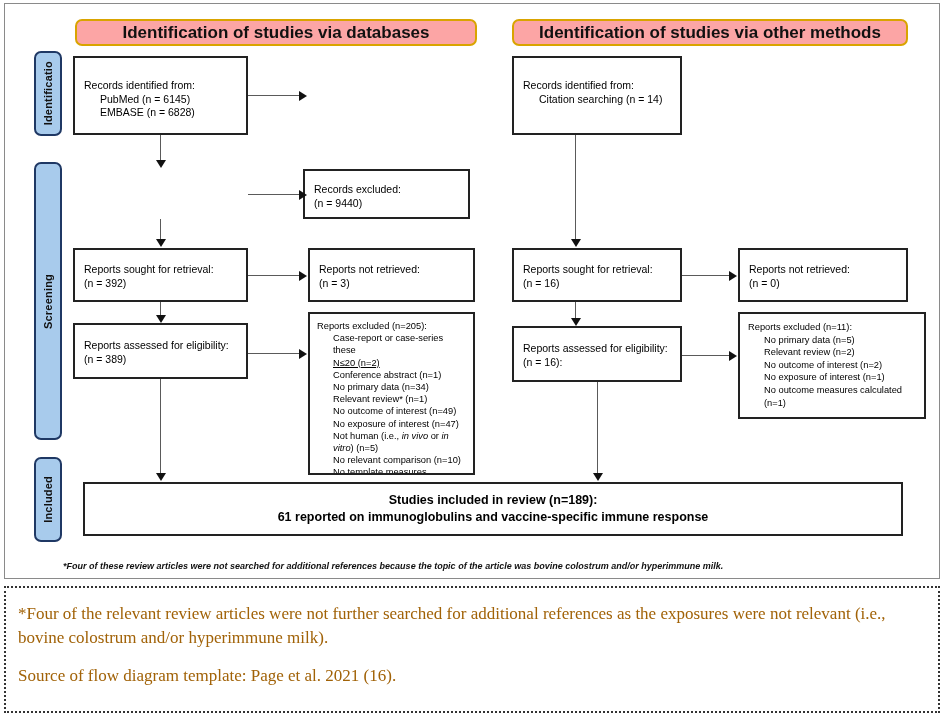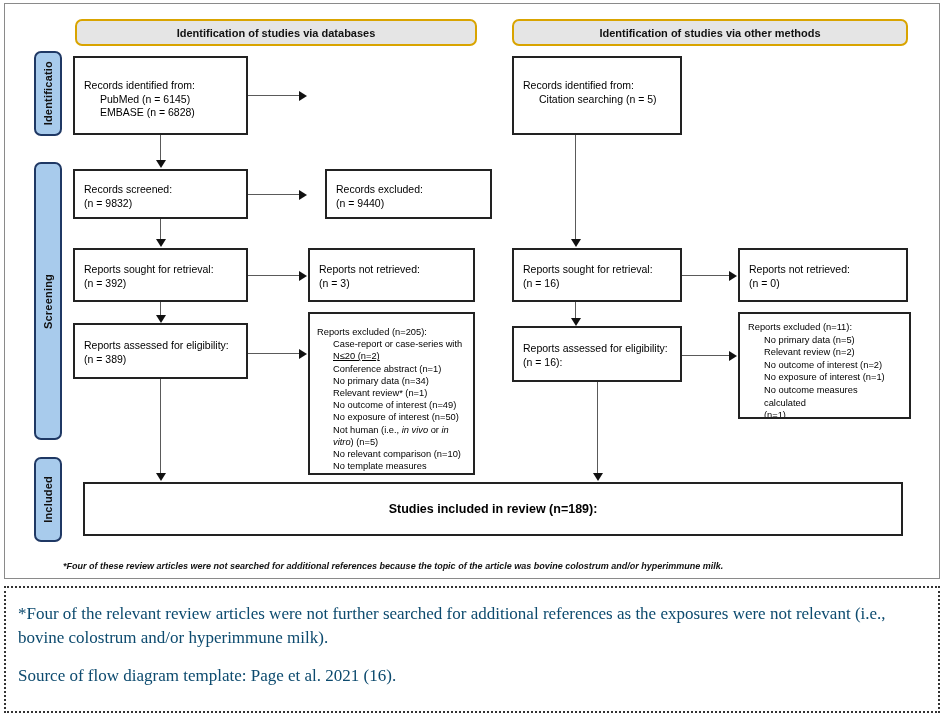--- a/index.html
+++ b/index.html
@@ -50,28 +50,28 @@
     font-weight: bold;
     letter-spacing: 0.2px;
     color: #111111;
     white-space: nowrap;
     overflow: hidden;
   }
 
   
   .band {
     position: absolute;
-    background: #e5e5e5;
+    background: #fca5a5;
     border: 2px solid #D9A400;
     border-radius: 7px;
     box-sizing: border-box;
     display: flex;
     align-items: center;
     justify-content: center;
-    font-size: 11px;
+    font-size: 17px;
     font-weight: bold;
     color: #111111;
     text-align: center;
   }
 
   
   .fbox {
     position: absolute;
     background: #ffffff;
     border: 2px solid #222222;
@@ -147,21 +147,21 @@
     border: 2px dotted #333333;
     box-sizing: border-box;
     padding: 14px 12px 10px 12px;
     background: #ffffff;
   }
   #caption p {
     margin: 0 0 14px 0;
     font-family: "Liberation Serif", serif;
     font-size: 17px;
     line-height: 24px;
-    color: #0c4a6e;
+    color: #a16207;
   }
   #caption p:last-child { margin-bottom: 0; }
 </style>
 </head>
 <body>
 
 <div id="page">
 
   <div id="diagram-frame">
 
@@ -184,28 +184,22 @@
 
     <div class="fbox" style="left:68px; top:52px; width:175px; height:79px;">
       <div style="margin-top:14px;">
         <div>Records identified from:</div>
         <div class="ind">PubMed (n = 6145)</div>
         <div class="ind">EMBASE (n = 6828)</div>
       </div>
     </div>
 
 
-    <div class="fbox" style="left:68px; top:165px; width:175px; height:50px;">
-      <div style="margin-top:5px;">
-        <div>Records screened:</div>
-        <div>(n = 9832)</div>
-      </div>
-    </div>
-
-    <div class="fbox" style="left:320px; top:165px; width:167px; height:50px;">
+
+    <div class="fbox" style="left:298px; top:165px; width:167px; height:50px;">
       <div style="margin-top:5px;">
         <div>Records excluded:</div>
         <div>(n = 9440)</div>
       </div>
     </div>
 
     <div class="fbox" style="left:68px; top:244px; width:175px; height:54px;">
       <div style="margin-top:6px;">
         <div>Reports sought for retrieval:</div>
         <div>(n = 392)</div>
@@ -219,41 +213,41 @@
       </div>
     </div>
 
     <div class="fbox" style="left:68px; top:319px; width:175px; height:56px;">
       <div style="margin-top:7px;">
         <div>Reports assessed for eligibility:</div>
         <div>(n = 389)</div>
       </div>
     </div>
 
-    <div class="fbox" style="left:303px; top:308px; width:167px; height:163px; font-size:9.3px; line-height:12.2px; padding:12px 7px;">
+    <div class="fbox" style="left:303px; top:308px; width:167px; height:163px; font-size:9.3px; line-height:12.2px; padding:6px 7px;">
       <div>Reports excluded (n=205):</div>
-      <div class="ind2">Case-report or case-series with</div>
+      <div class="ind2">Case-report or case-series these</div>
       <div class="ind2"><span style="text-decoration:underline">N≤20 (n=2)</span></div>
       <div class="ind2">Conference abstract (n=1)</div>
       <div class="ind2">No primary data (n=34)</div>
       <div class="ind2">Relevant review* (n=1)</div>
       <div class="ind2">No outcome of interest (n=49)</div>
-      <div class="ind2">No exposure of interest (n=50)</div>
+      <div class="ind2">No exposure of interest (n=47)</div>
       <div class="ind2">Not human (i.e., <em>in vivo</em> or <em>in</em></div>
       <div class="ind2"><em>vitro</em>) (n=5)</div>
       <div class="ind2">No relevant comparison (n=10)</div>
       <div class="ind2">No template measures</div>
       <div class="ind2">calculated (n=13)</div>
 
     </div>
 
     <div class="fbox" style="left:507px; top:52px; width:170px; height:79px;">
       <div style="margin-top:14px;">
         <div>Records identified from:</div>
-        <div class="ind">Citation searching (n = 5)</div>
+        <div class="ind">Citation searching (n = 14)</div>
       </div>
     </div>
 
     <div class="fbox" style="left:507px; top:244px; width:170px; height:54px;">
       <div style="margin-top:6px;">
         <div>Reports sought for retrieval:</div>
         <div>(n = 16)</div>
       </div>
     </div>
 
@@ -264,32 +258,33 @@
       </div>
     </div>
 
     <div class="fbox" style="left:507px; top:322px; width:170px; height:56px;">
       <div style="margin-top:7px;">
         <div>Reports assessed for eligibility:</div>
         <div>(n = 16):</div>
       </div>
     </div>
 
-    <div class="fbox" style="left:733px; top:308px; width:173px; height:107px; font-size:9.3px; line-height:12.6px; padding:7px 8px;">
+    <div class="fbox" style="left:733px; top:308px; width:188px; height:107px; font-size:9.3px; line-height:12.6px; padding:7px 8px;">
       <div>Reports excluded (n=11):</div>
       <div class="ind2">No primary data (n=5)</div>
       <div class="ind2">Relevant review (n=2)</div>
       <div class="ind2">No outcome of interest (n=2)</div>
       <div class="ind2">No exposure of interest (n=1)</div>
       <div class="ind2">No outcome measures calculated</div>
       <div class="ind2">(n=1)</div>
     </div>
 
     <div class="fbox fbox-center" style="left:78px; top:478px; width:820px; height:54px;">
       <div>Studies included in review (n=189):</div>
+      <div>61 reported on immunoglobulins and vaccine-specific immune response</div>
     </div>
 
     <div class="hline" style="left:243px; top:91px; width:52px;"></div>
     <div class="arrow-right" style="left:294px; top:87px;"></div>
 
     <div class="vline" style="left:155px; top:131px; height:26px;"></div>
     <div class="arrow-down" style="left:151px; top:156px;"></div>
 
     <div class="hline" style="left:243px; top:190px; width:52px;"></div>
     <div class="arrow-right" style="left:294px; top:186px;"></div>

